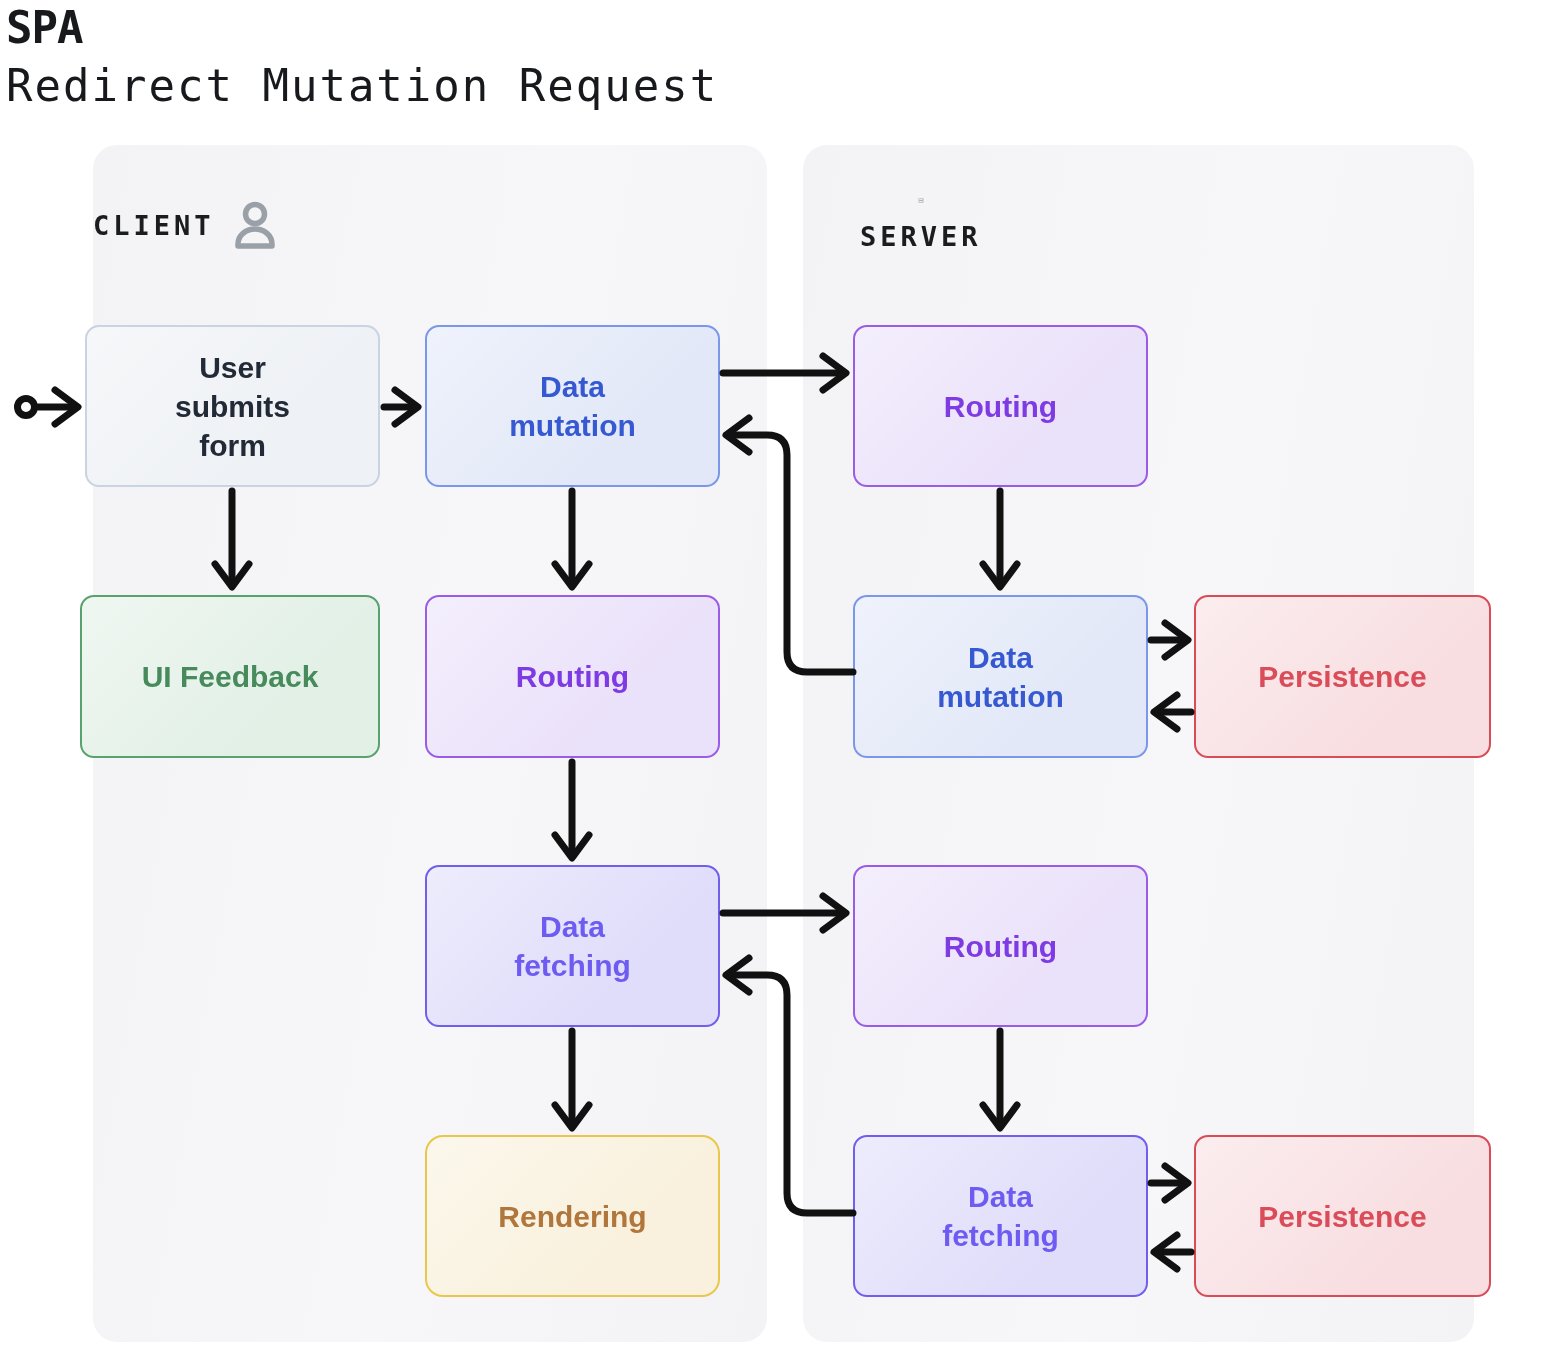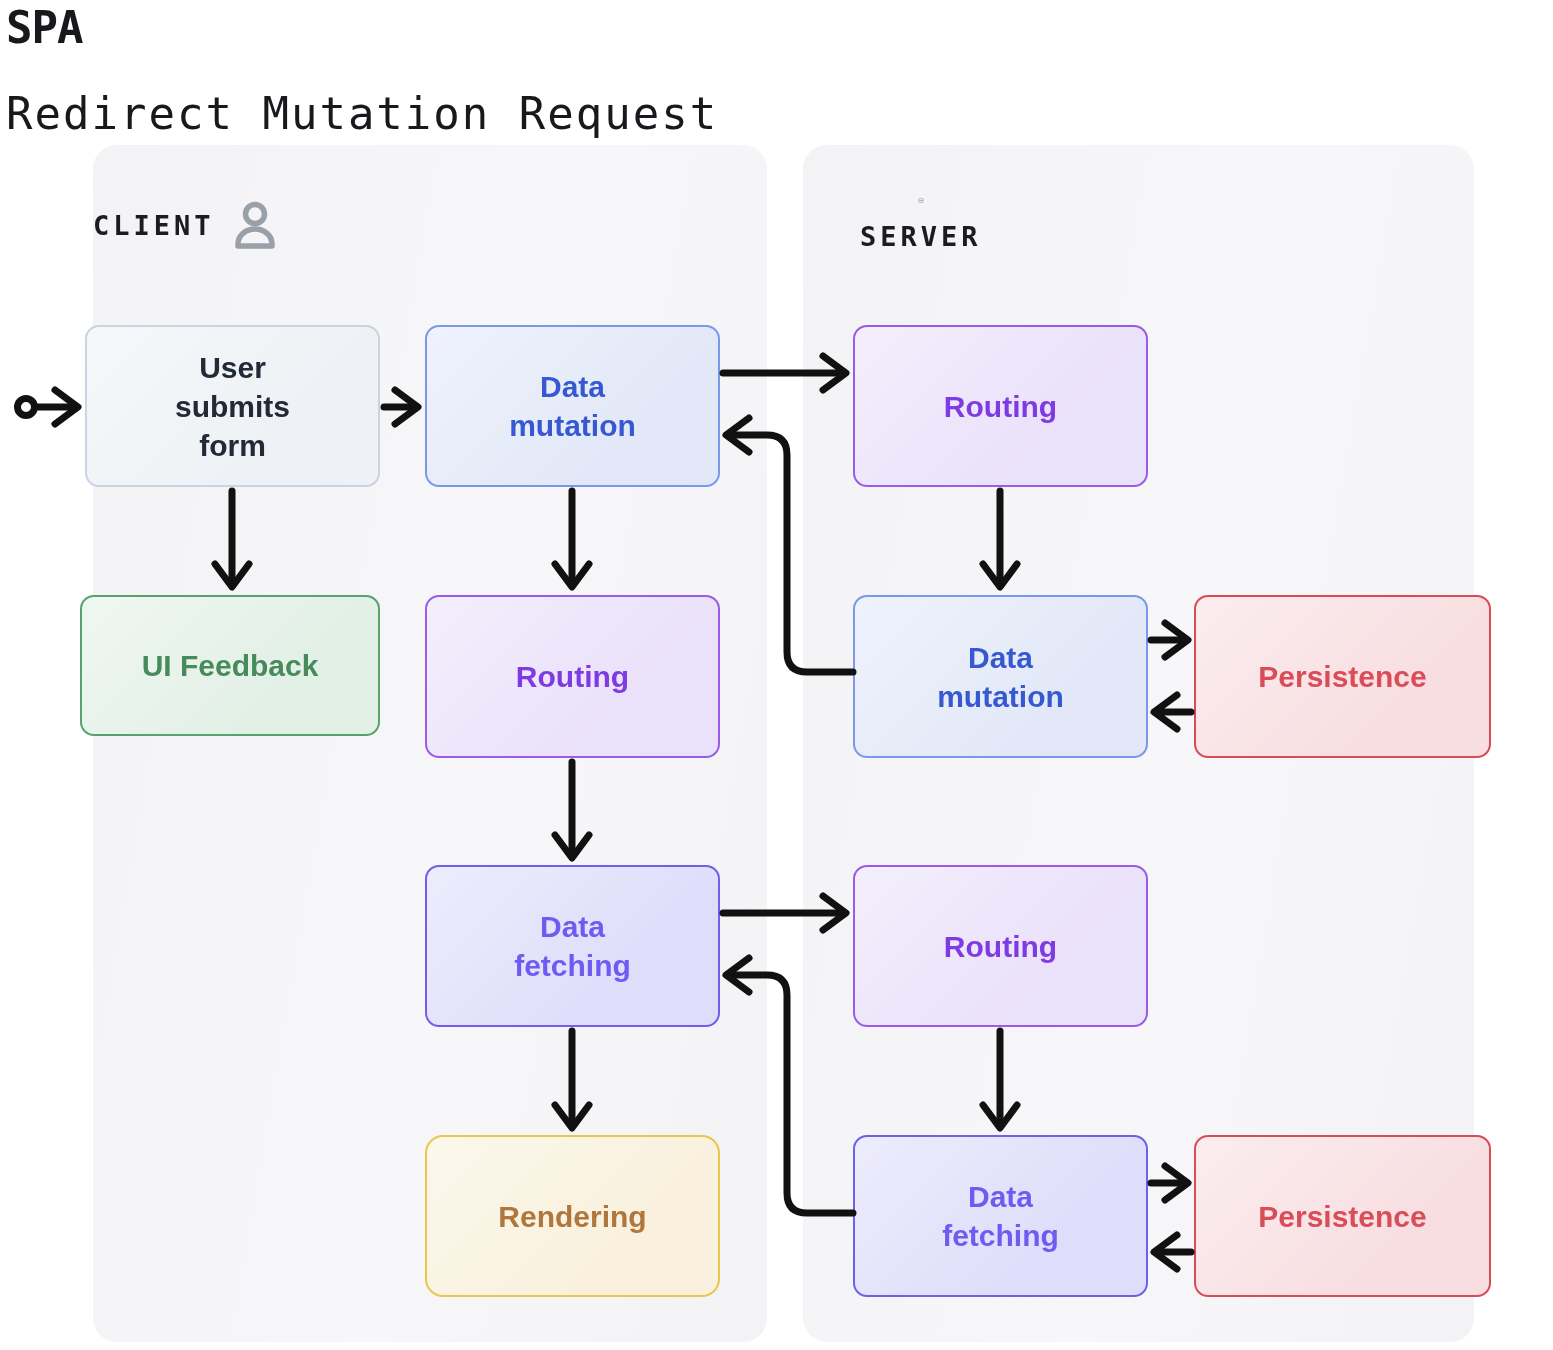--- a/index.html
+++ b/index.html
@@ -16,21 +16,20 @@
     position:absolute; left:6px; top:2px;
     font-family:"DejaVu Sans Mono", monospace;
     font-weight:bold; font-size:44px; color:var(--ink_title);
     letter-spacing:-1px;
   }
   .subtitle {
     position:absolute; left:6px; top:60px;
     font-family:"DejaVu Sans Mono", monospace;
     font-weight:500; font-size:44px; color:var(--ink_title);
     letter-spacing:2px;
-    margin-top:28px;
   }
 
   
   .panel {
     position:absolute; top:145px; height:1197px;
     border-radius:24px;
     background:linear-gradient(100deg, var(--panel_dark) 0%, var(--panel_light) 55%, var(--panel_dark) 100%);
   }
   .panel.client { left:93px;  width:674px; }
   .panel.server { left:803px; width:671px; }
@@ -65,21 +64,21 @@
   .n-indigo { background-color:var(--indigo_bg); border-color:var(--indigo_bd); color:var(--indigo_tx); }
   .n-green  { background-color:var(--green_bg);  border-color:var(--green_bd);  color:var(--green_tx); }
   .n-red    { background-color:var(--red_bg);    border-color:var(--red_bd);    color:var(--red_tx); }
   .n-yellow { background-color:var(--yellow_bg); border-color:var(--yellow_bd); color:var(--yellow_tx); }
 
   
   #n-user-form        { left:85px;   top:325px; width:295px; }
   #n-data-mut-client  { left:425px;  top:325px; width:295px; }
   #n-routing-srv1     { left:853px;  top:325px; width:295px; }
   
-  #n-ui-feedback      { left:80px;   top:595px; width:300px; height:141px; }
+  #n-ui-feedback      { left:80px;   top:595px; width:300px; height:163px; }
   #n-routing-client   { left:425px;  top:595px; width:295px; height:163px; }
   #n-data-mut-server  { left:853px;  top:595px; width:295px; height:163px; }
   #n-persistence-1    { left:1194px; top:595px; width:297px; height:163px; }
   
   #n-data-fetch-client{ left:425px;  top:865px; width:295px; }
   #n-routing-srv2     { left:853px;  top:865px; width:295px; }
   
   #n-rendering        { left:425px;  top:1135px; width:295px;border-radius:18px; }
   #n-data-fetch-server{ left:853px;  top:1135px; width:295px; }
   #n-persistence-2    { left:1194px; top:1135px; width:297px; }

